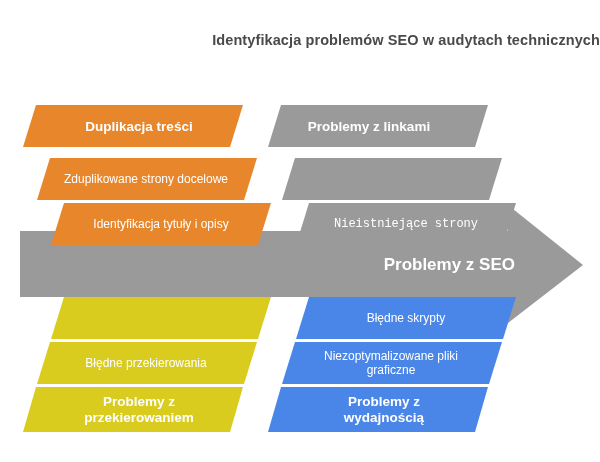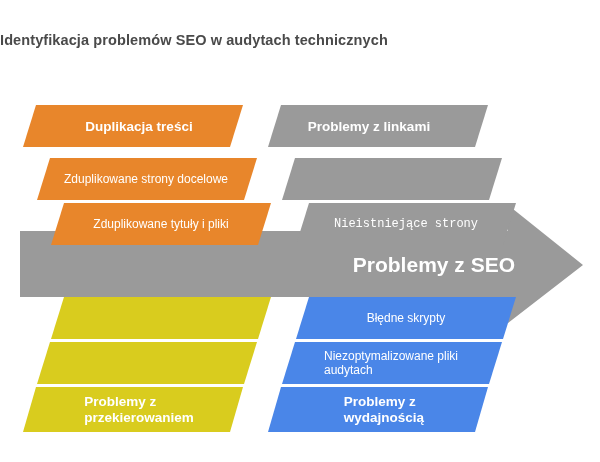--- a/index.html
+++ b/index.html
@@ -6,37 +6,37 @@
   body{
     width:600px;height:462px;
     background:#ffffff;
     font-family:"Liberation Sans", sans-serif;
     overflow:hidden;
     position:relative;
   }
   #diagram-root{position:relative;width:600px;height:462px;}
   #title{
     position:absolute;left:0;top:32px;width:600px;
-    text-align:left;
+    text-align:right;
     font-size:14.5px;font-weight:bold;color:#4a4a4a;
     letter-spacing:.1px;
   }
   svg.canvas{position:absolute;left:0;top:0;width:600px;height:462px;}
   .lbl{
     position:absolute;
     color:#ffffff;
     display:flex;align-items:center;
     line-height:1.15;
     white-space:pre-line;
   }
   .lbl.bold{font-weight:bold;font-size:13.5px;}
   .lbl.norm{font-weight:normal;font-size:12px;}
-  .lbl.center{justify-content:center;}
+  .lbl.center{justify-content:center;text-align:center;}
   .lbl.right{justify-content:flex-end;text-align:right;}
-  .lbl.spine{font-weight:bold;font-size:21px;}
+  .lbl.spine{font-weight:bold;font-size:17px;}
 </style>
 </head>
 <body>
 
 <div id="diagram-root">
 
   <div id="title">Identyfikacja problemów SEO w audytach technicznych</div>
 
   <svg class="canvas" viewBox="0 0 600 462">
 
@@ -56,27 +56,28 @@
 
     <polygon points="309,297 516,297 503,339 296,339" fill="#4A86E8"></polygon>
     <polygon points="295,342 502,342 489,384 282,384" fill="#4A86E8"></polygon>
     <polygon points="281,387 488,387 475,432 268,432" fill="#4A86E8"></polygon>
   </svg>
 
   <div class="lbl spine right" style="left:300px;top:250px;width:215px;height:30px;">Problemy z SEO</div>
 
   <div class="lbl bold center" style="left:40px;top:110px;width:198px;height:33px;">Duplikacja treści</div>
   <div class="lbl norm center" style="left:46px;top:163px;width:200px;height:33px;">Zduplikowane strony docelowe</div>
-  <div class="lbl norm center" style="left:62px;top:208px;width:198px;height:33px;">Zduplikowane tytuły i pliki</div>
+  <div class="lbl norm center" style="left:62px;top:208px;width:198px;height:33px;">Identyfikacja tytuły i opisy</div>
 
   <div class="lbl bold center" style="left:270px;top:110px;width:198px;height:33px;">Problemy z linkami</div>
   <div class="lbl norm center" style="left:307px;top:208px;width:198px;height:33px;font-family:Liberation Mono, monospace;">Nieistniejące strony</div>
 
+  <div class="lbl norm center" style="left:46px;top:347px;width:200px;height:33px;">Błędne przekierowania</div>
   <div class="lbl bold center" style="left:40px;top:391px;width:198px;height:37px;">Problemy z
 przekierowaniem</div>
 
   <div class="lbl norm center" style="left:307px;top:302px;width:198px;height:33px;">Błędne skrypty</div>
   <div class="lbl norm center" style="left:291px;top:347px;width:200px;height:33px;">Niezoptymalizowane pliki
-audytach</div>
+graficzne</div>
   <div class="lbl bold center" style="left:285px;top:391px;width:198px;height:37px;">Problemy z
 wydajnością</div>
 
 </div>
 
 </body></html>

